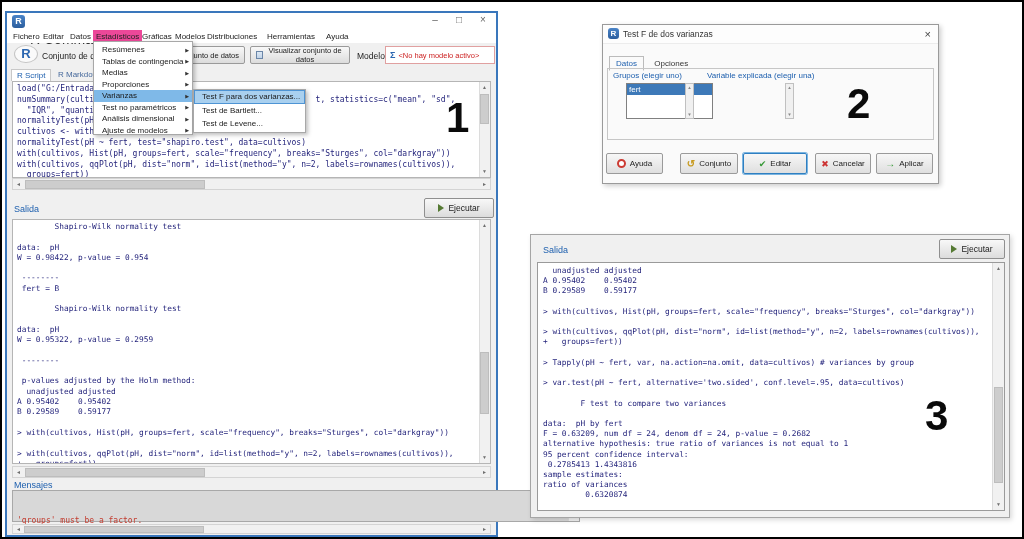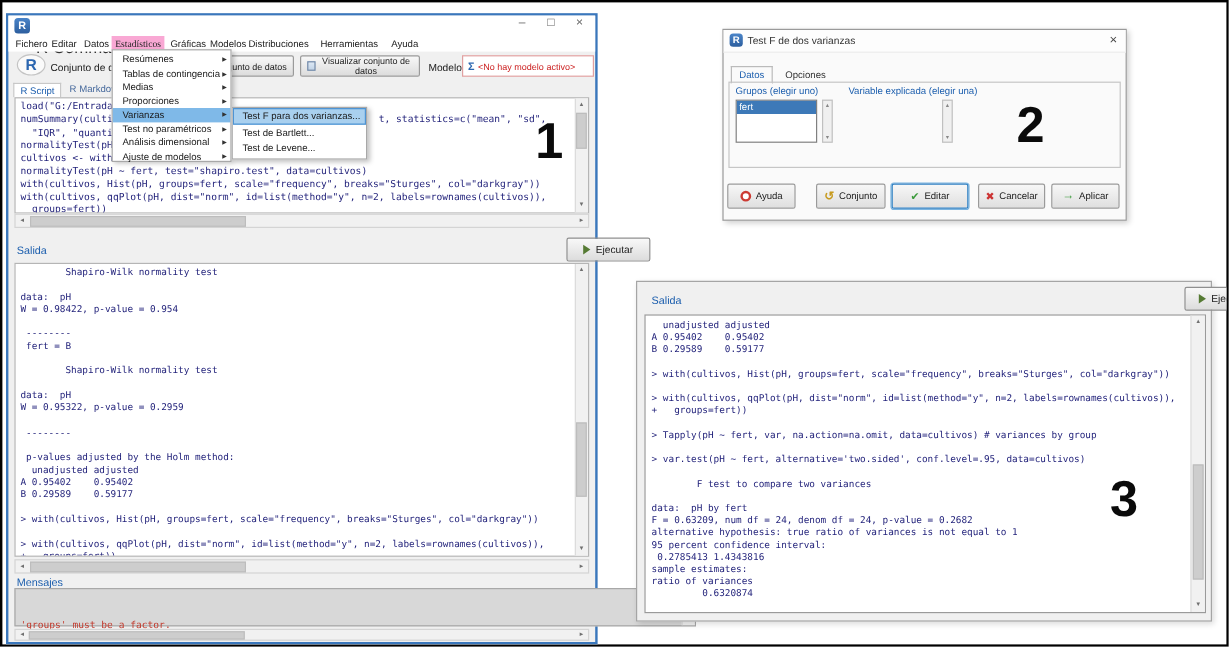--- a/index.html
+++ b/index.html
@@ -16,21 +16,21 @@
   
   #win1 { left:3px; top:9px; width:493px; height:526px; border:2px solid #3a77bc; }
   #win1 .titlebar { position:absolute; left:0; top:0; right:0; height:17px; background:#fff; }
   .appicon { position:absolute; left:5px; top:2px; width:13px; height:13px; border-radius:3px;
              background:linear-gradient(#4a84c8,#2c5e9e); color:#fff; font-size:9px; font-weight:bold;
              text-align:center; line-height:13px; }
   #win1 .titlebar .wtitle { position:absolute; left:23px; top:18px; font-size:14px; color:#333; }
   .winctl { position:absolute; top:1px; font-size:10px; color:#666; width:18px; text-align:center; }
   #win1 .menubar { position:absolute; left:0; top:17px; right:0; height:13px; background:#fff; }
   .mb-item { position:absolute; top:0; height:13px; line-height:13px; font-size:8px; color:#222; padding:0 3px; }
-  .mb-item.active { background:#f9a8d4;font-family:Liberation Serif, serif; }
+  .mb-item.active { background:#ec4899; }
   #win1 .toolbar { position:absolute; left:0; top:30px; right:0; height:26px; }
   .rlogo { position:absolute; left:7px; top:2px; width:24px; height:18px; border:1px solid #c4c4c4;
            border-radius:50%; color:#2b66b0; font-weight:bold; font-size:13px; text-align:center; line-height:16px; background:#fafafa; }
   .tb-label { position:absolute; font-size:8.5px; color:#222; top:8px; }
   .tb-btn { position:absolute; top:3px; height:18px; background:linear-gradient(#f8f8f8,#dcdcdc);
             border:1px solid #9a9a9a; border-radius:2px; font-size:7.5px; color:#222;
             display:flex; align-items:center; justify-content:flex-end; gap:3px; padding:0 5px; }
   .grid-icon { display:inline-block; width:8px; height:8px; border:1px solid #6b86a8;
                background:linear-gradient(#dce8f4,#c2d4e8); }
   .model-box { position:absolute; left:378px; top:3px; width:110px; height:18px; background:#fff;
@@ -56,21 +56,21 @@
   .sar { position:absolute; width:11px; height:11px; color:#707070; font-size:5px; text-align:center; line-height:11px; }
   .sar.up { top:0; right:0; } .sar.down { bottom:0; right:0; }
   .sar.left { left:0; top:0; } .sar.right { right:0; top:0; }
   .sar.up::after{content:"▲";} .sar.down::after{content:"▼";}
   .sar.left::after{content:"◄";} .sar.right::after{content:"►";}
   .vthumb { position:absolute; right:1px; width:9px; background:#cdcdcd; border:1px solid #bdbdbd; }
   .hthumb { position:absolute; top:1px; height:9px; background:#cdcdcd; border:1px solid #bdbdbd; }
 
   .exec-btn { position:absolute; height:20px; background:linear-gradient(#f8f8f8,#dcdcdc);
               border:1px solid #8f8f8f; border-radius:2px; font-size:8.5px; color:#222;
-              display:flex; align-items:center; justify-content:center; gap:4px;margin-left:48px; }
+              display:flex; align-items:center; justify-content:center; gap:4px; }
   .ic-run { width:0; height:0; border-left:6px solid #557a33; border-top:4px solid transparent; border-bottom:4px solid transparent; }
 
   
   .popup { position:absolute; background:#fff; border:1px solid #a8a8a8; box-shadow:2px 2px 4px rgba(0,0,0,.25); z-index:30; }
   #dropdown { left:91px; top:39px; width:100px; height:94px; padding-top:2px; }
   #submenu  { left:191px; top:87px; width:113px; height:44px; z-index:31; }
   .mi { position:relative; height:11.5px; display:flex; align-items:center; padding:0 3px 0 8px; font-size:8px; color:#1a1a1a; }
   .mi .lbl { flex:1; }
   .mi .arr { font-size:5px; color:#333; }
   .mi.active { background:#7fb9e8; }
@@ -299,21 +299,21 @@
       <span class="appicon">R</span>
       <span class="wtitle">Test F de dos varianzas</span>
       <span class="close">×</span>
     </div>
     <div class="tabsrow">
       <span class="dtab active">Datos</span>
       <span class="dtab">Opciones</span>
     </div>
     <div class="groupbox">
       <span class="gb-label" style="left:5px;">Grupos (elegir uno)</span>
-      <div class="listbox" style="left:5px; width:68px;">
+      <div class="listbox" style="left:18px; width:87px;">
         <div class="listrow sel">fert</div>
       </div>
       <div class="listscroll" style="left:77px;">
         <span class="a t">▲</span>
         <span class="a b">▼</span>
       </div>
       <span class="gb-label" style="left:99px;">Variable explicada (elegir una)</span>
       <div class="listscroll" style="left:177px;">
         <span class="a t">▲</span>
         <span class="a b">▼</span>

